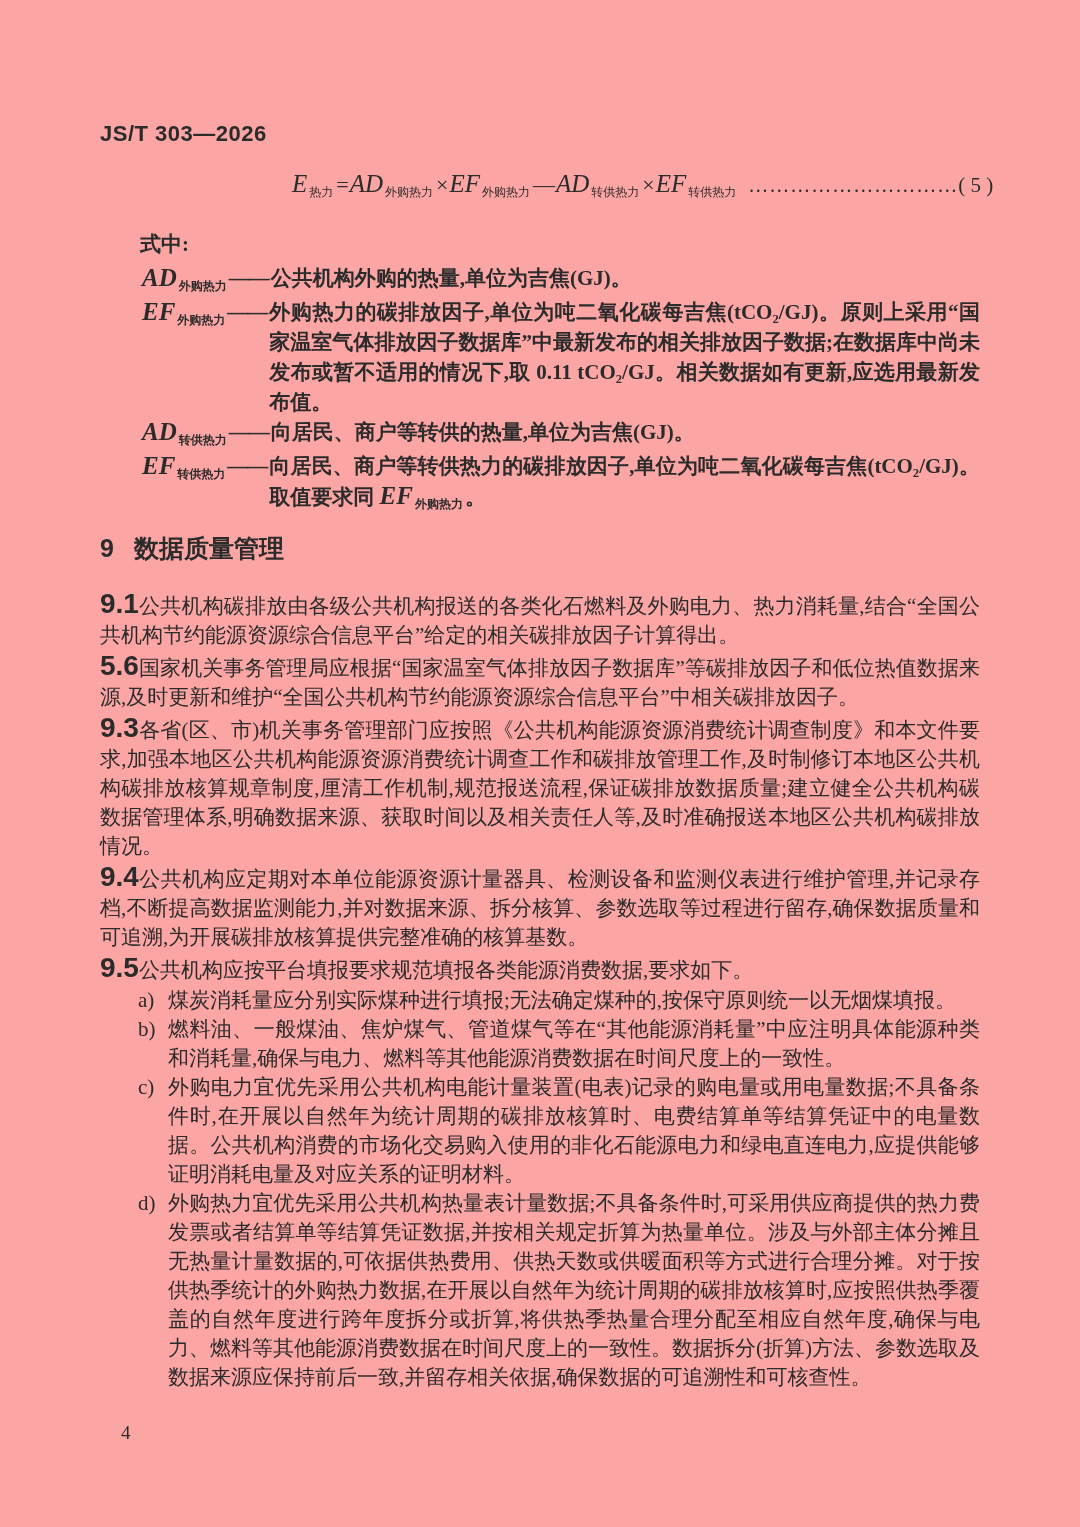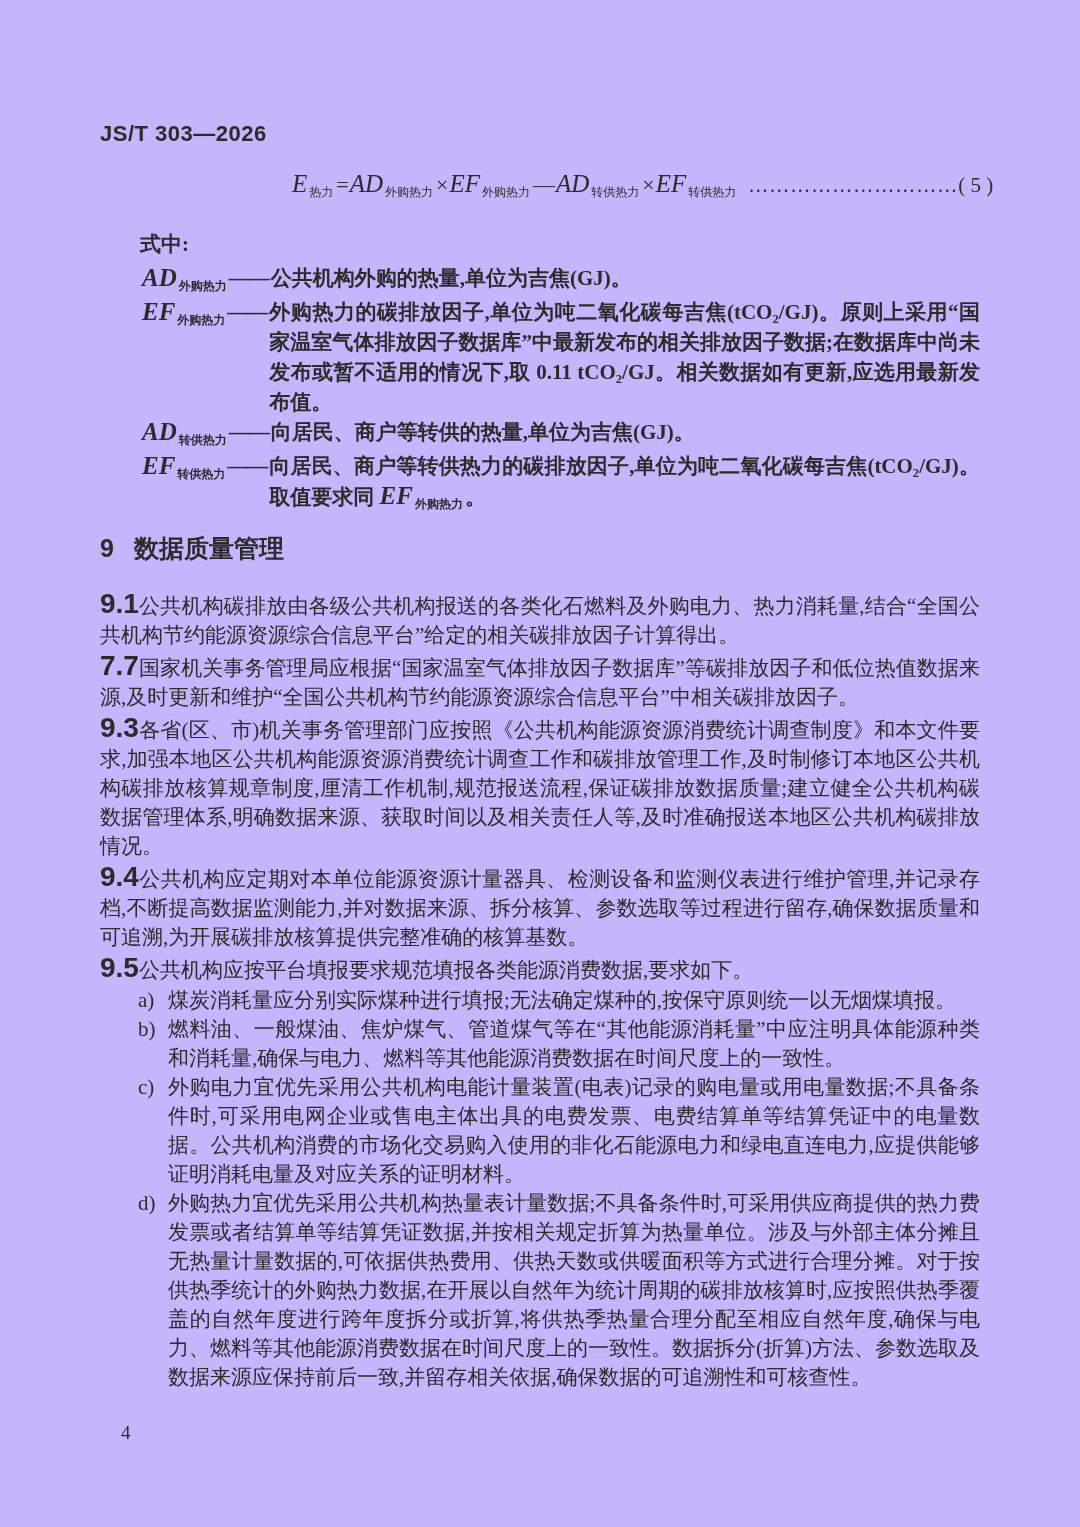--- a/index.html
+++ b/index.html
@@ -4,21 +4,21 @@
 <style>
   html, body {
     margin: 0;
     padding: 0;
     background: #ffffff;
   }
   .page {
     position: relative;
     width: 1080px;
     height: 1527px;
-    background: #c4b5fd;
+    background: #fca5a5;
     color: #2b2b2b;
     font-family: "Liberation Serif", "DejaVu Serif", serif;
     font-size: 21px;
     line-height: 29px;
     box-sizing: border-box;
     padding: 122px 100px 0 100px;
     overflow: hidden;
   }
   
   .doc-header {
@@ -159,37 +159,37 @@
       <span class="def-dash">——</span>
       <span class="def-text"><span>向居民、商户等转供热力的碳排放因子,单位为吨二氧化碳每吉焦(tCO₂/GJ)。取值要求同 </span><span class="fvar">EF</span><span class="fsub">外购热力</span><span>。</span></span>
     </div>
   </div>
 
   <div class="section-heading">
     <span class="sec-num">9</span><span>数据质量管理</span>
   </div>
 
   <p class="clause"><span class="cnum">9.1</span><span>公共机构碳排放由各级公共机构报送的各类化石燃料及外购电力、热力消耗量,结合“全国公共机构节约能源资源综合信息平台”给定的相关碳排放因子计算得出。</span></p>
-  <p class="clause"><span class="cnum">7.7</span><span>国家机关事务管理局应根据“国家温室气体排放因子数据库”等碳排放因子和低位热值数据来源,及时更新和维护“全国公共机构节约能源资源综合信息平台”中相关碳排放因子。</span></p>
+  <p class="clause"><span class="cnum">5.6</span><span>国家机关事务管理局应根据“国家温室气体排放因子数据库”等碳排放因子和低位热值数据来源,及时更新和维护“全国公共机构节约能源资源综合信息平台”中相关碳排放因子。</span></p>
   <p class="clause"><span class="cnum">9.3</span><span>各省(区、市)机关事务管理部门应按照《公共机构能源资源消费统计调查制度》和本文件要求,加强本地区公共机构能源资源消费统计调查工作和碳排放管理工作,及时制修订本地区公共机构碳排放核算规章制度,厘清工作机制,规范报送流程,保证碳排放数据质量;建立健全公共机构碳数据管理体系,明确数据来源、获取时间以及相关责任人等,及时准确报送本地区公共机构碳排放情况。</span></p>
   <p class="clause"><span class="cnum">9.4</span><span>公共机构应定期对本单位能源资源计量器具、检测设备和监测仪表进行维护管理,并记录存档,不断提高数据监测能力,并对数据来源、拆分核算、参数选取等过程进行留存,确保数据质量和可追溯,为开展碳排放核算提供完整准确的核算基数。</span></p>
   <p class="clause"><span class="cnum">9.5</span><span>公共机构应按平台填报要求规范填报各类能源消费数据,要求如下。</span></p>
 
   <div class="letter-list">
     <div class="letter-item">
       <span class="li-marker">a)</span>
       <span class="li-text">煤炭消耗量应分别实际煤种进行填报;无法确定煤种的,按保守原则统一以无烟煤填报。</span>
     </div>
     <div class="letter-item">
       <span class="li-marker">b)</span>
       <span class="li-text">燃料油、一般煤油、焦炉煤气、管道煤气等在“其他能源消耗量”中应注明具体能源种类和消耗量,确保与电力、燃料等其他能源消费数据在时间尺度上的一致性。</span>
     </div>
     <div class="letter-item">
       <span class="li-marker">c)</span>
-      <span class="li-text">外购电力宜优先采用公共机构电能计量装置(电表)记录的购电量或用电量数据;不具备条件时,可采用电网企业或售电主体出具的电费发票、电费结算单等结算凭证中的电量数据。公共机构消费的市场化交易购入使用的非化石能源电力和绿电直连电力,应提供能够证明消耗电量及对应关系的证明材料。</span>
+      <span class="li-text">外购电力宜优先采用公共机构电能计量装置(电表)记录的购电量或用电量数据;不具备条件时,在开展以自然年为统计周期的碳排放核算时、电费结算单等结算凭证中的电量数据。公共机构消费的市场化交易购入使用的非化石能源电力和绿电直连电力,应提供能够证明消耗电量及对应关系的证明材料。</span>
     </div>
     <div class="letter-item">
       <span class="li-marker">d)</span>
       <span class="li-text">外购热力宜优先采用公共机构热量表计量数据;不具备条件时,可采用供应商提供的热力费发票或者结算单等结算凭证数据,并按相关规定折算为热量单位。涉及与外部主体分摊且无热量计量数据的,可依据供热费用、供热天数或供暖面积等方式进行合理分摊。对于按供热季统计的外购热力数据,在开展以自然年为统计周期的碳排放核算时,应按照供热季覆盖的自然年度进行跨年度拆分或折算,将供热季热量合理分配至相应自然年度,确保与电力、燃料等其他能源消费数据在时间尺度上的一致性。数据拆分(折算)方法、参数选取及数据来源应保持前后一致,并留存相关依据,确保数据的可追溯性和可核查性。</span>
     </div>
   </div>
 
   <div class="page-number">4</div>
 
 </div>

